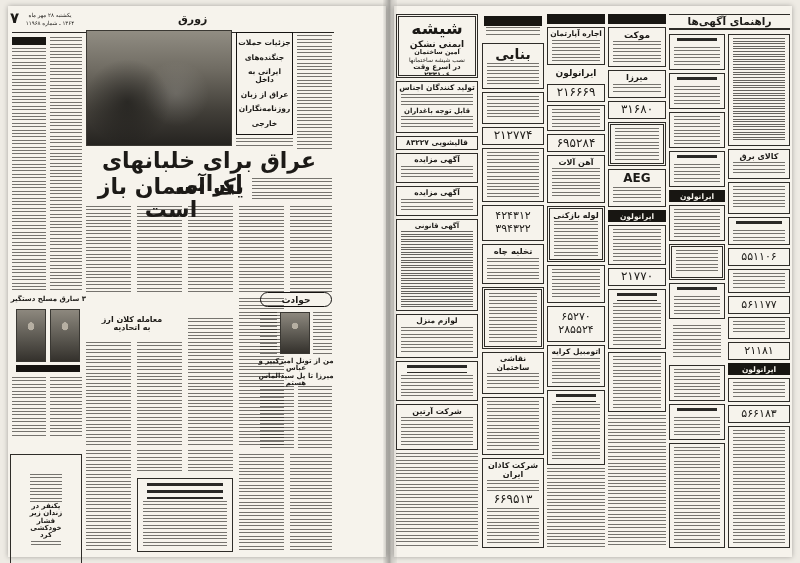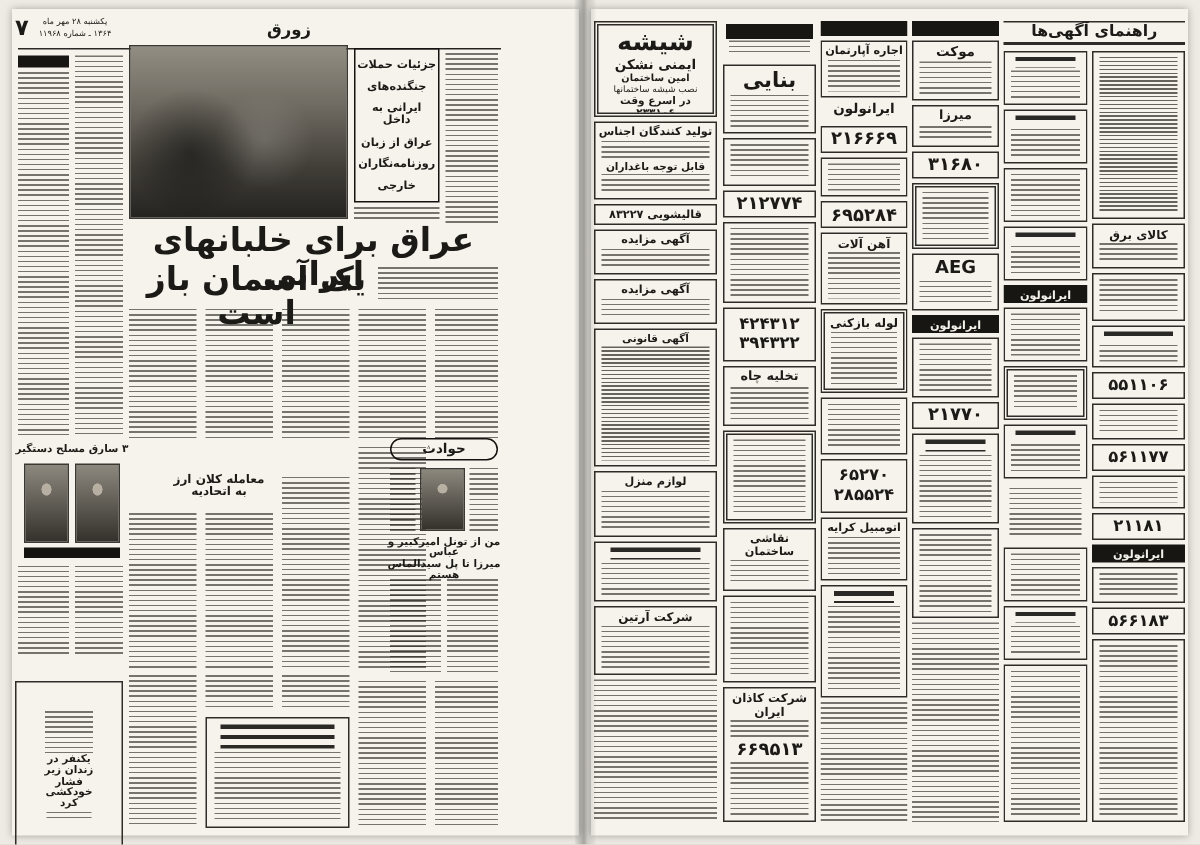--- a/index.html
+++ b/index.html
@@ -28,21 +28,21 @@
       border:1px solid #3a3833}
   .chip{background:#181612;color:#f4f1ea;display:flex;align-items:center;justify-content:center;font-weight:bold}
   .card{border:1px solid #2e2c28;padding:2px;display:flex;flex-direction:column;overflow:hidden;background:#f6f3ec}
   .card.nb{border:none}
   .card.dbl{border:3px double #2e2c28}
   .col{position:absolute;display:flex;flex-direction:column;overflow:hidden}
   .col>*{margin-bottom:3px;flex:0 0 auto}
   .col>.fill{flex:1 1 auto}
   .grow{flex:1 1 auto;margin:1px 2px}
   .t{font-weight:bold;text-align:center;line-height:1.15}
-  .ph{font-weight:bold;text-align:center;letter-spacing:.5px;line-height:1.15}
+  .ph{font-weight:normal;text-align:center;letter-spacing:.5px;line-height:1.15}
   .hl{font-weight:bold;text-align:center;line-height:1.05}
 </style>
 </head>
 <body>
 
 <div class="scan">
 
   <div class="page page-left" dir="rtl">
 
     <div class="abs" style="left:2px;top:3px;font-size:15px;font-weight:bold">۷</div>
@@ -80,21 +80,21 @@
     <div class="abs ft" style="left:231px;top:200px;width:45px;height:86px"></div>
     <div class="abs ft" style="left:282px;top:200px;width:42px;height:86px"></div>
 
     <div class="abs" style="left:2px;top:289px;width:76px;font-size:7px;font-weight:bold;white-space:nowrap;overflow:hidden;text-align:center">۳ سارق مسلح دستگیر شدند</div>
     <div class="abs portrait" style="left:8px;top:303px;width:30px;height:53px"></div>
     <div class="abs portrait" style="left:42px;top:303px;width:30px;height:53px"></div>
     <div class="abs" style="left:8px;top:359px;width:64px;height:7px;background:#151310"></div>
     <div class="abs ft" style="left:4px;top:371px;width:34px;height:60px"></div>
     <div class="abs ft" style="left:42px;top:371px;width:32px;height:60px"></div>
 
-    <div class="abs hl" style="left:88px;top:310px;width:100px;font-size:8px">
+    <div class="abs hl" style="left:74px;top:310px;width:100px;font-size:8px">
       <div>معامله کلان ارز</div>
       <div>به اتحادیه</div>
     </div>
     <div class="abs ft" style="left:78px;top:336px;width:45px;height:104px"></div>
     <div class="abs ft" style="left:129px;top:336px;width:45px;height:104px"></div>
     <div class="abs ft" style="left:180px;top:312px;width:45px;height:128px"></div>
     <div class="abs ft" style="left:231px;top:292px;width:45px;height:148px"></div>
 
     <div class="abs" style="left:252px;top:286px;width:72px;height:15px;border:1.5px solid #141210;border-radius:8px;display:flex;align-items:center;justify-content:center;font-size:9px;font-weight:bold">حوادث</div>
     <div class="abs ft" style="left:252px;top:306px;width:17px;height:42px"></div>

